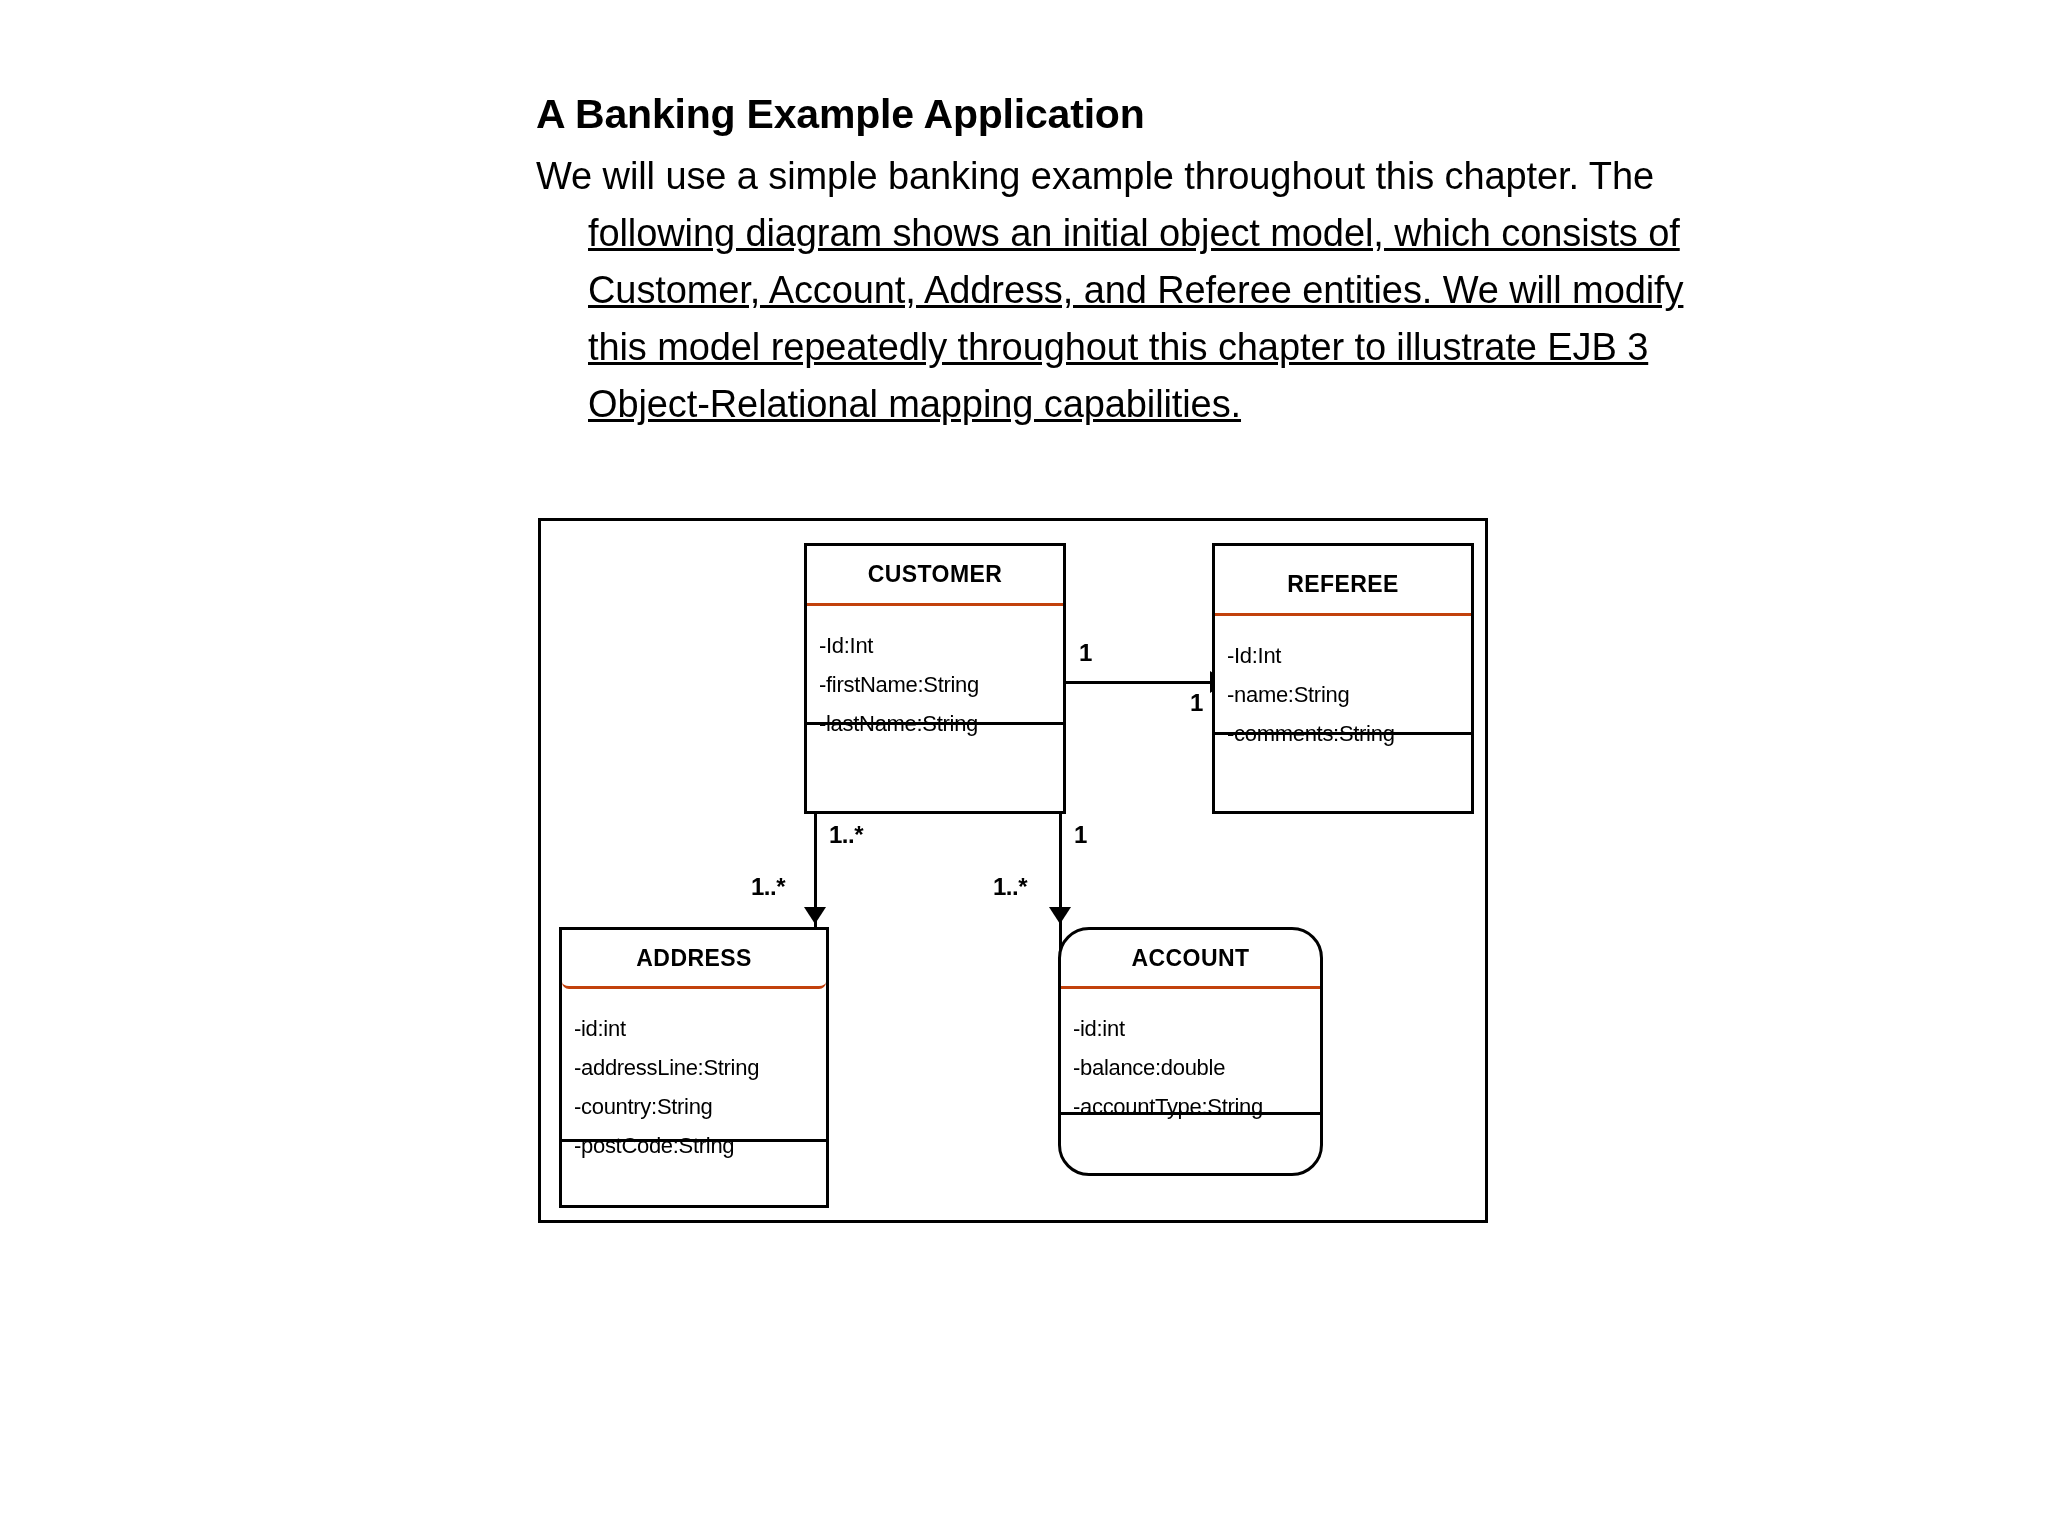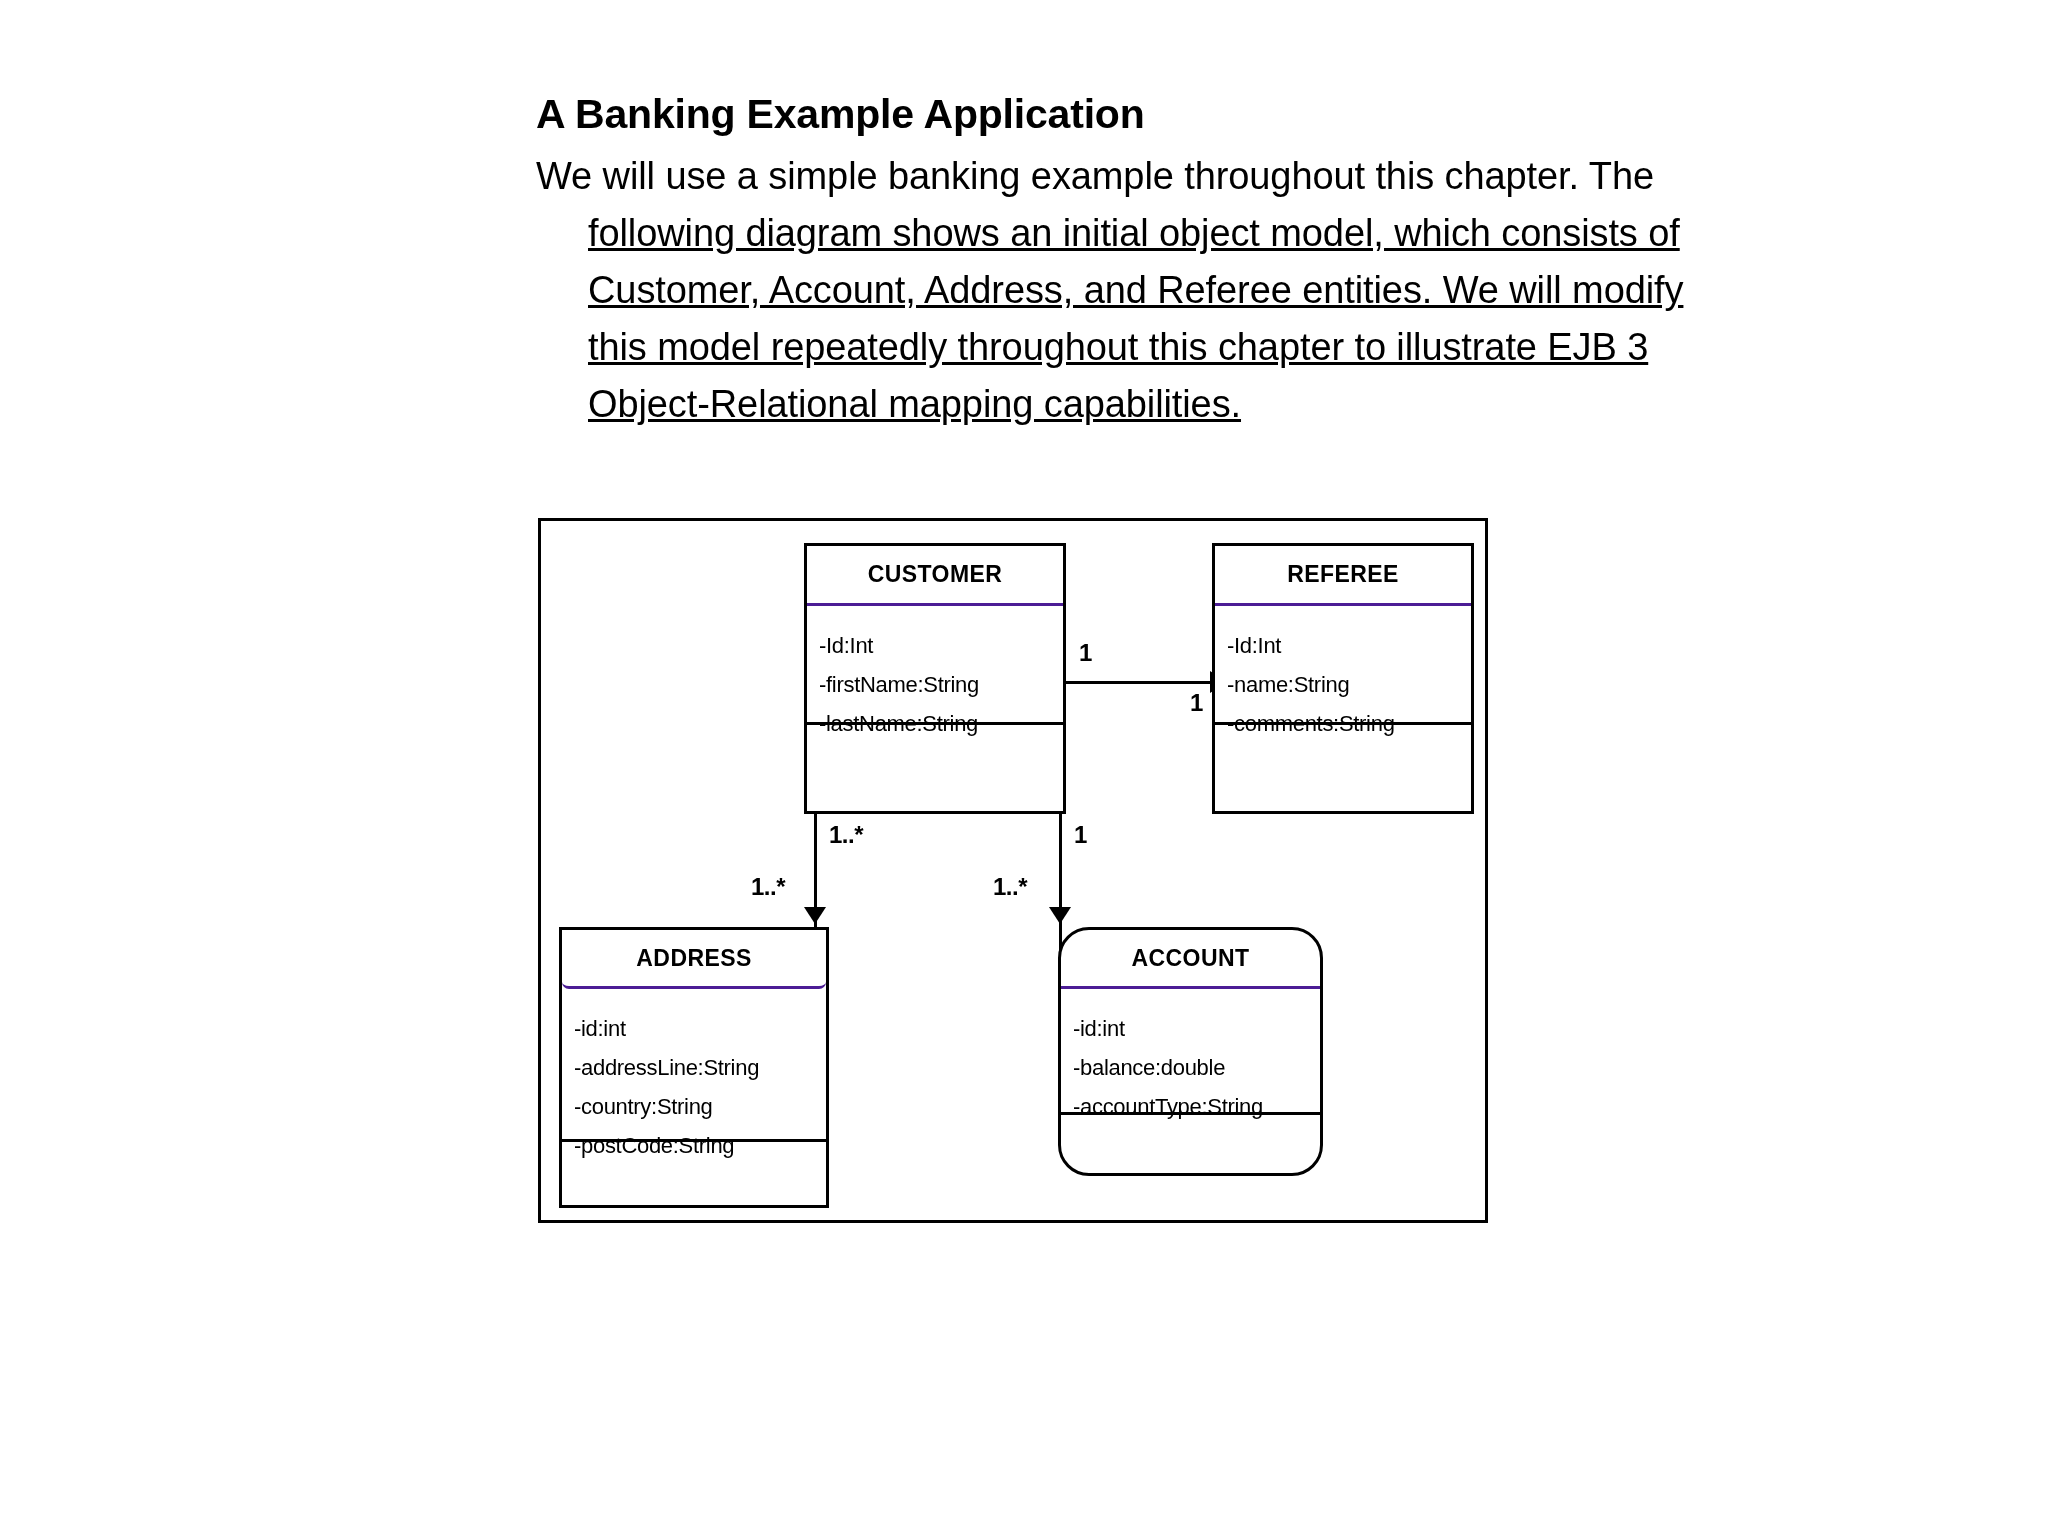--- a/index.html
+++ b/index.html
@@ -66,21 +66,21 @@
 
   
   .uml-class {
     position: absolute;
     border: 3px solid #000000;
     box-sizing: border-box;
     background: #ffffff;
     z-index: 3;
   }
   .uml-class .uml-header {
-    border-bottom: 3px solid #4c1d95;
+    border-bottom: 3px solid #c2410c;
     text-align: center;
     font-weight: bold;
     font-size: 23px;
     letter-spacing: 0.4px;
     font-stretch: condensed;
     display: flex;
     align-items: center;
     justify-content: center;
   }
   .uml-class .uml-attrs {
@@ -100,21 +100,21 @@
     box-sizing: border-box;
   }
 
   
   #class-customer { left: 263px; top: 22px;  width: 262px; height: 271px; }
   #class-customer .uml-header { height: 57px; }
   #class-customer .uml-attrs  { height: 119px; }
   #class-customer .uml-ops    { height: 89px; }
 
   #class-referee  { left: 671px; top: 22px;  width: 262px; height: 271px; }
-  #class-referee .uml-header { height: 57px; }
+  #class-referee .uml-header { height: 57px; margin-top: 10px; }
   #class-referee .uml-attrs  { height: 119px; }
   #class-referee .uml-ops    { height: 89px; }
 
   #class-address  { left: 18px;  top: 406px; width: 270px; height: 281px; }
   #class-address .uml-header { height: 56px; border-radius: 7px; }
   #class-address .uml-attrs  { height: 153px; }
   #class-address .uml-ops    { height: 66px; }
 
   #class-account  { left: 517px; top: 406px; width: 265px; height: 249px; border-radius: 31px; }
   #class-account .uml-header { height: 56px; }

